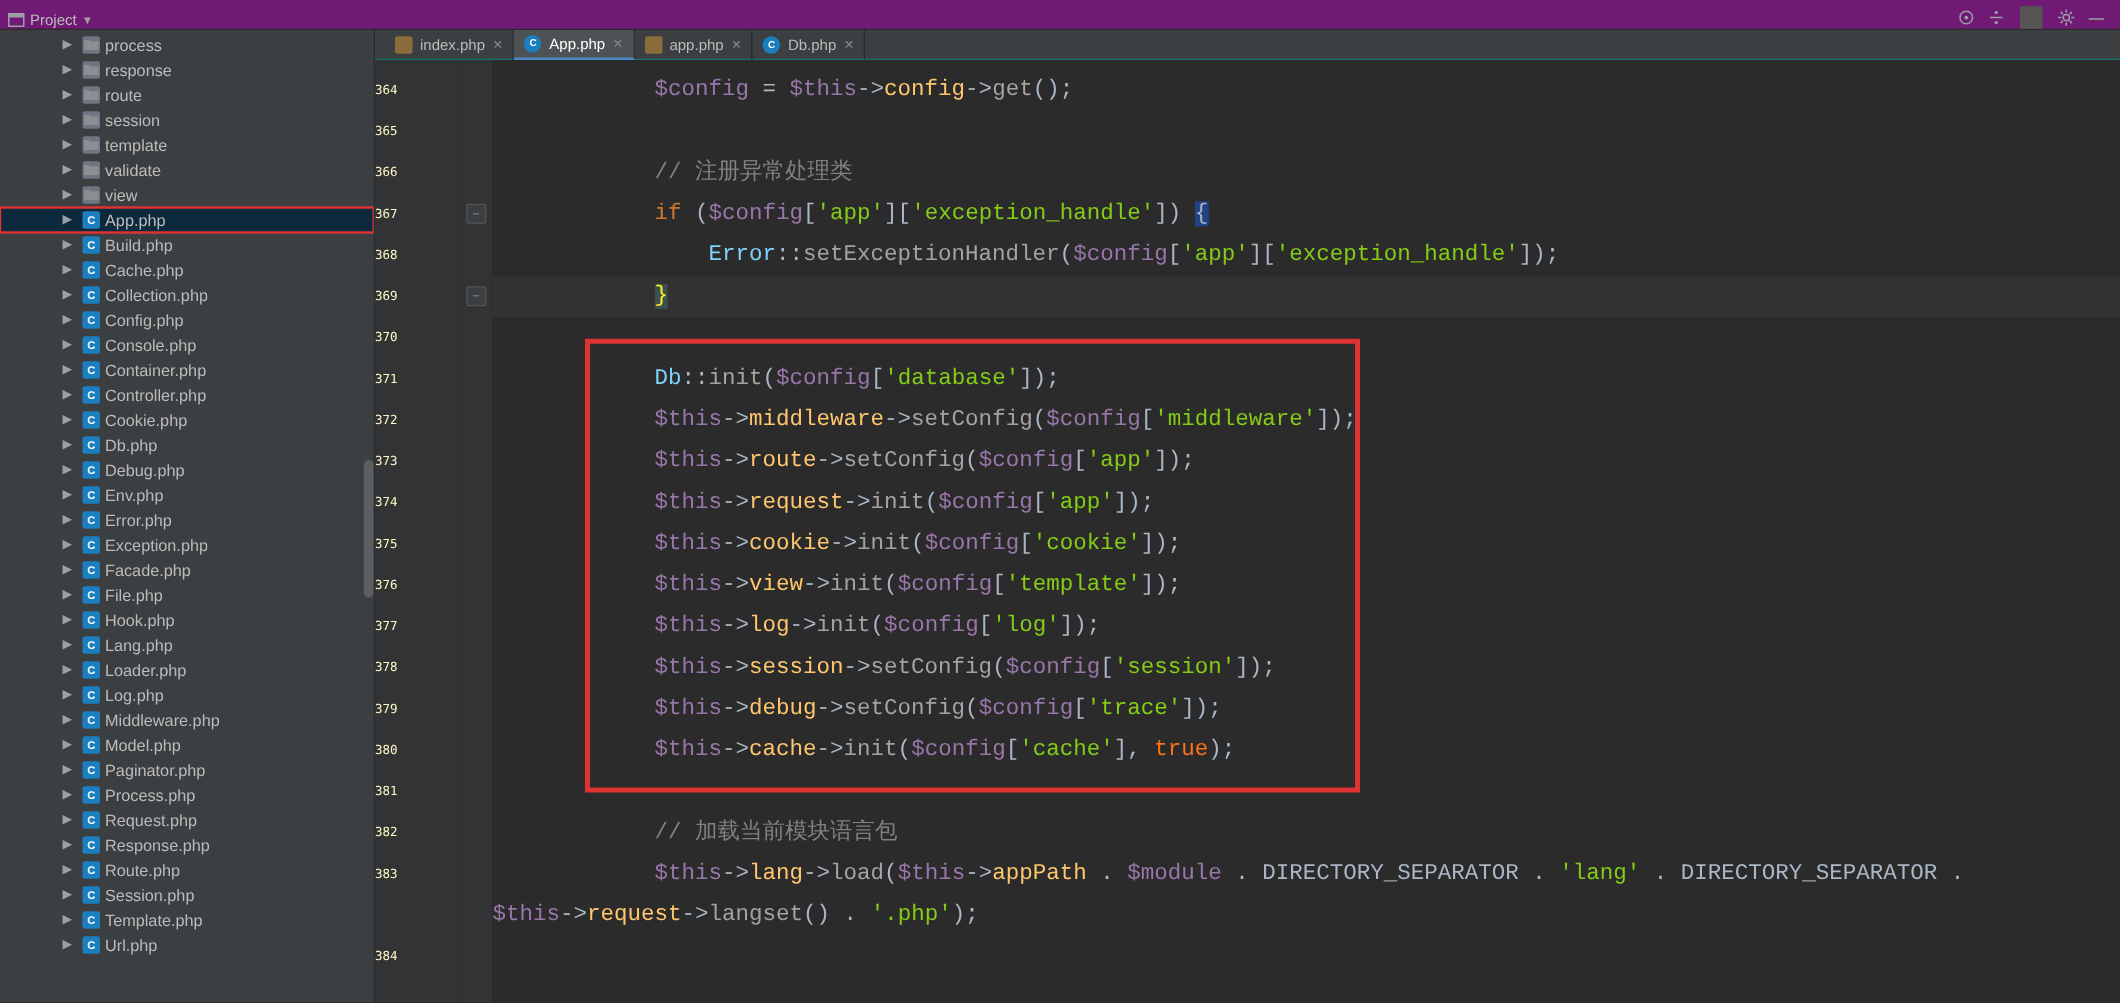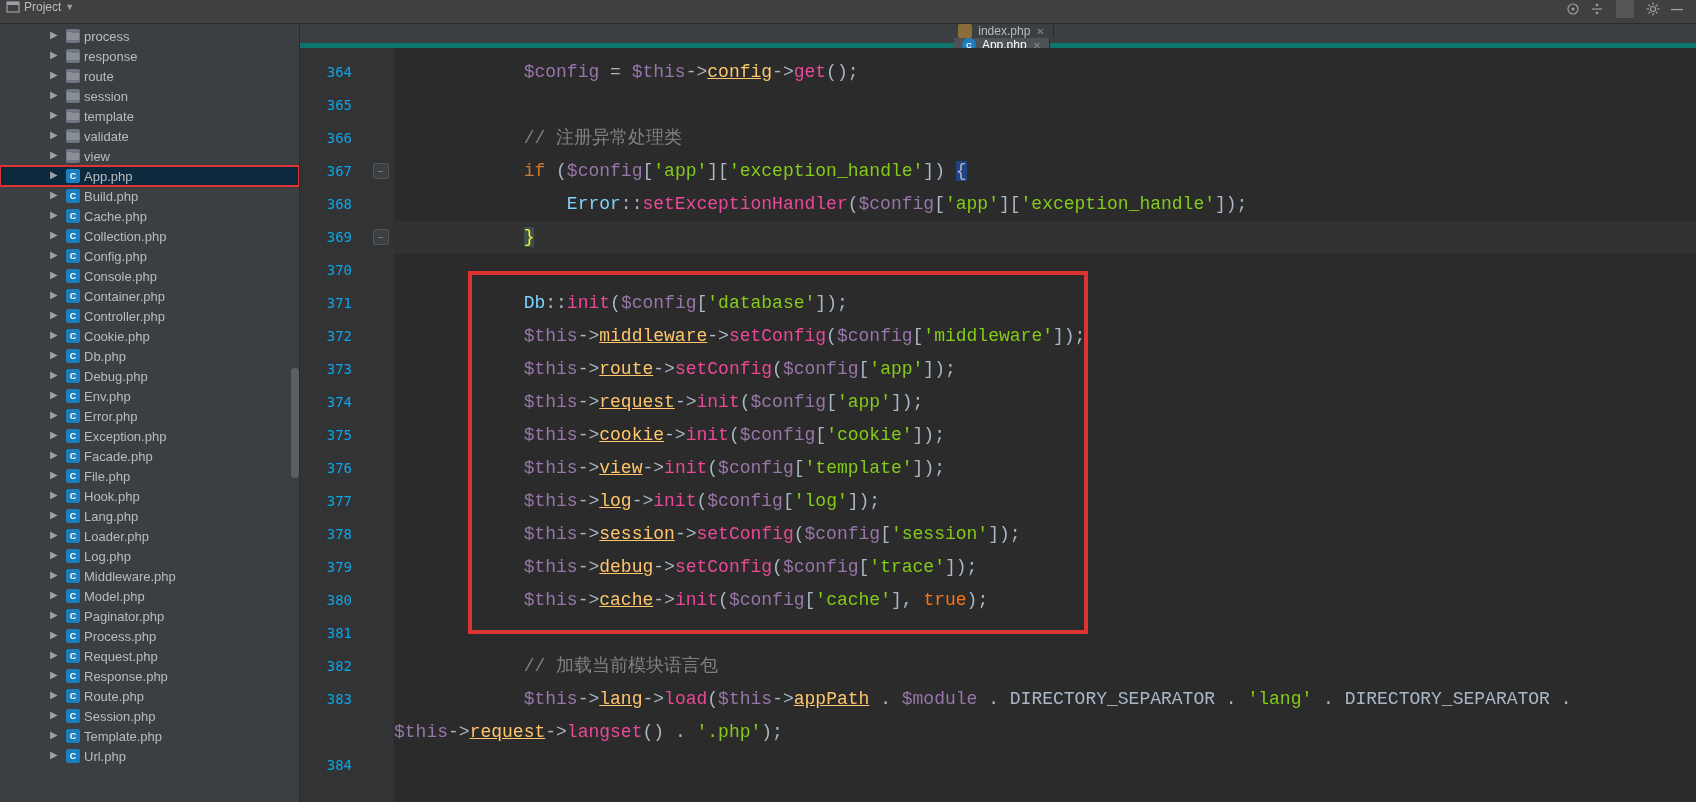--- a/index.html
+++ b/index.html
@@ -1,20 +1,20 @@
 <!DOCTYPE html>
 <html><head>
 <meta charset="utf-8">
 <style>
   * { margin: 0; padding: 0; box-sizing: border-box; }
   html, body { width: 1696px; height: 802px; font-family: "Segoe UI", Arial, sans-serif; background: #2b2b2b; color: #a9b7c6; overflow: hidden; }
   .root { display: flex; flex-direction: column; width: 100%; height: 100%; }
 
   
-  .header { display: flex; align-items: flex-start; height: 24px; background: #404040; border-bottom: 1px solid #2b2b2b; font-size: 12px; color: #bbb; padding: 0 6px; }
+  .header { display: flex; align-items: flex-end; height: 24px; background: #701a75; border-bottom: 1px solid #2b2b2b; font-size: 12px; color: #bbb; padding: 0 6px; }
   .header .project-label { display: flex; align-items: center; gap: 4px; cursor: pointer; }
   .header .icon { width: 14px; height: 14px; display: inline-flex; align-items: center; justify-content: center; }
   .header .spacer { flex: 1; }
   .header .toolbar-icons { display: flex; align-items: center; gap: 6px; padding-right: 4px; }
   .header .toolbar-icons span { width: 18px; height: 18px; display: inline-flex; align-items: center; justify-content: center; color: #9aa0a6; cursor: pointer; }
   .vdiv { width: 1px; height: 12px; background: #555; margin: 0 4px; }
 
   
   .main { display: flex; height: calc(100% - 24px); }
 
@@ -27,45 +27,45 @@
   .icon-folder { background: #6e7681; color: #2b2b2b; border-radius: 1px; }
   .icon-php { background: #1b7fbf; color: #fff; border-radius: 50%; }
   .tree-row .label { overflow: hidden; text-overflow: ellipsis; }
   .tree-row.selected { background: #0d293e; }
   .tree-row.highlighted { outline: 2px solid #d33; outline-offset: -1px; }
   
   .sidebar .scroll-hint { position: absolute; right: 0; top: 344px; width: 8px; height: 110px; background: #5c5f61; border-radius: 4px; }
 
   
   .editor-panel { flex: 1; display: flex; flex-direction: column; background: #2b2b2b; min-width: 0; }
-  .tabbar { display: flex; align-items: center; height: 24px; background: #3c3f41; border-bottom: 5px solid #0f766e; padding-left: 8px; flex-direction: column; }
+  .tabbar { display: flex; align-items: center; height: 24px; background: #3c3f41; border-bottom: 1px solid #0f766e; padding-left: 8px; }
   .tab { display: flex; align-items: center; height: 24px; padding: 0 8px; gap: 6px; font-size: 12px; color: #bbb; cursor: pointer; border-right: 1px solid #2b2b2b; }
   .tab .icon { width: 14px; height: 14px; border-radius: 50%; display: inline-flex; align-items: center; justify-content: center; font-size: 8px; font-weight: bold; }
   .tab .icon.php { background: #8a6d3b; color: #fff; border-radius: 2px; }
   .tab .icon.class { background: #1b7fbf; color: #fff; }
   .tab .close { color: #888; font-size: 10px; }
   .tab.active { background: #4e5254; color: #fff; border-bottom: 2px solid #4a88c7; }
 
   .editor { flex: 1; display: flex; overflow: hidden; }
-  .gutter-nums { width: 70px; background: #313335; padding-top: 8px; text-align: right; padding-right: 18px; font-family: Consolas, monospace; font-size: 14px; color: #0ea5e9; }
+  .gutter-nums { width: 70px; background: #313335; padding-top: 8px; text-align: left; padding-right: 18px; font-family: Consolas, monospace; font-size: 10px; color: #fef9c3; }
   .gutter-nums div { height: 33px; line-height: 33px; }
   .gutter-fold { width: 24px; background: #313335; padding-top: 8px; position: relative; }
   .fold-icon { position: absolute; left: 3px; width: 16px; height: 16px; display: flex; align-items: center; justify-content: center; color: #8a8f94; border: 1px solid #555; border-radius: 2px; font-size: 10px; background: #3c3f41; }
   .bulb-icon { position: absolute; left: 26px; width: 14px; height: 14px; color: #f0c674; font-size: 12px; }
 
   .code { position: relative; flex: 1; padding-top: 8px; overflow: hidden; font-family: Consolas, "Courier New", monospace; font-size: 18px; line-height: 33px; white-space: pre; color: #a9b7c6; background: #2b2b2b; }
   .code .line { height: 33px; padding-left: 0; position: relative; }
   .code .line.current { background: #323232; }
   .code .line .content { position: absolute; left: 0; }
 
   
   .c-var    { color: #9876aa; }
   .c-keyword{ color: #cc7832; }
-  .c-prop   { color: #ffc66d; text-decoration: underline; }
-  .c-method { color: #ec4899; }
+  .c-prop   { color: #ffc66d; }
+  .c-method { color: #a3a3a3; }
   .c-string { color: #84cc16; }
   .c-comment{ color: #808080; }
   .c-true   { color: #f97316; }
   .c-static-cls { color: #7dd3fc; }
   .c-brace-sel { background: #214283; }
   .c-brace-hi { background: #3b514d; color: #ffef28; }
 
   
   .red-box { position: absolute; border: 4px solid #d33; pointer-events: none; }
 </style>

